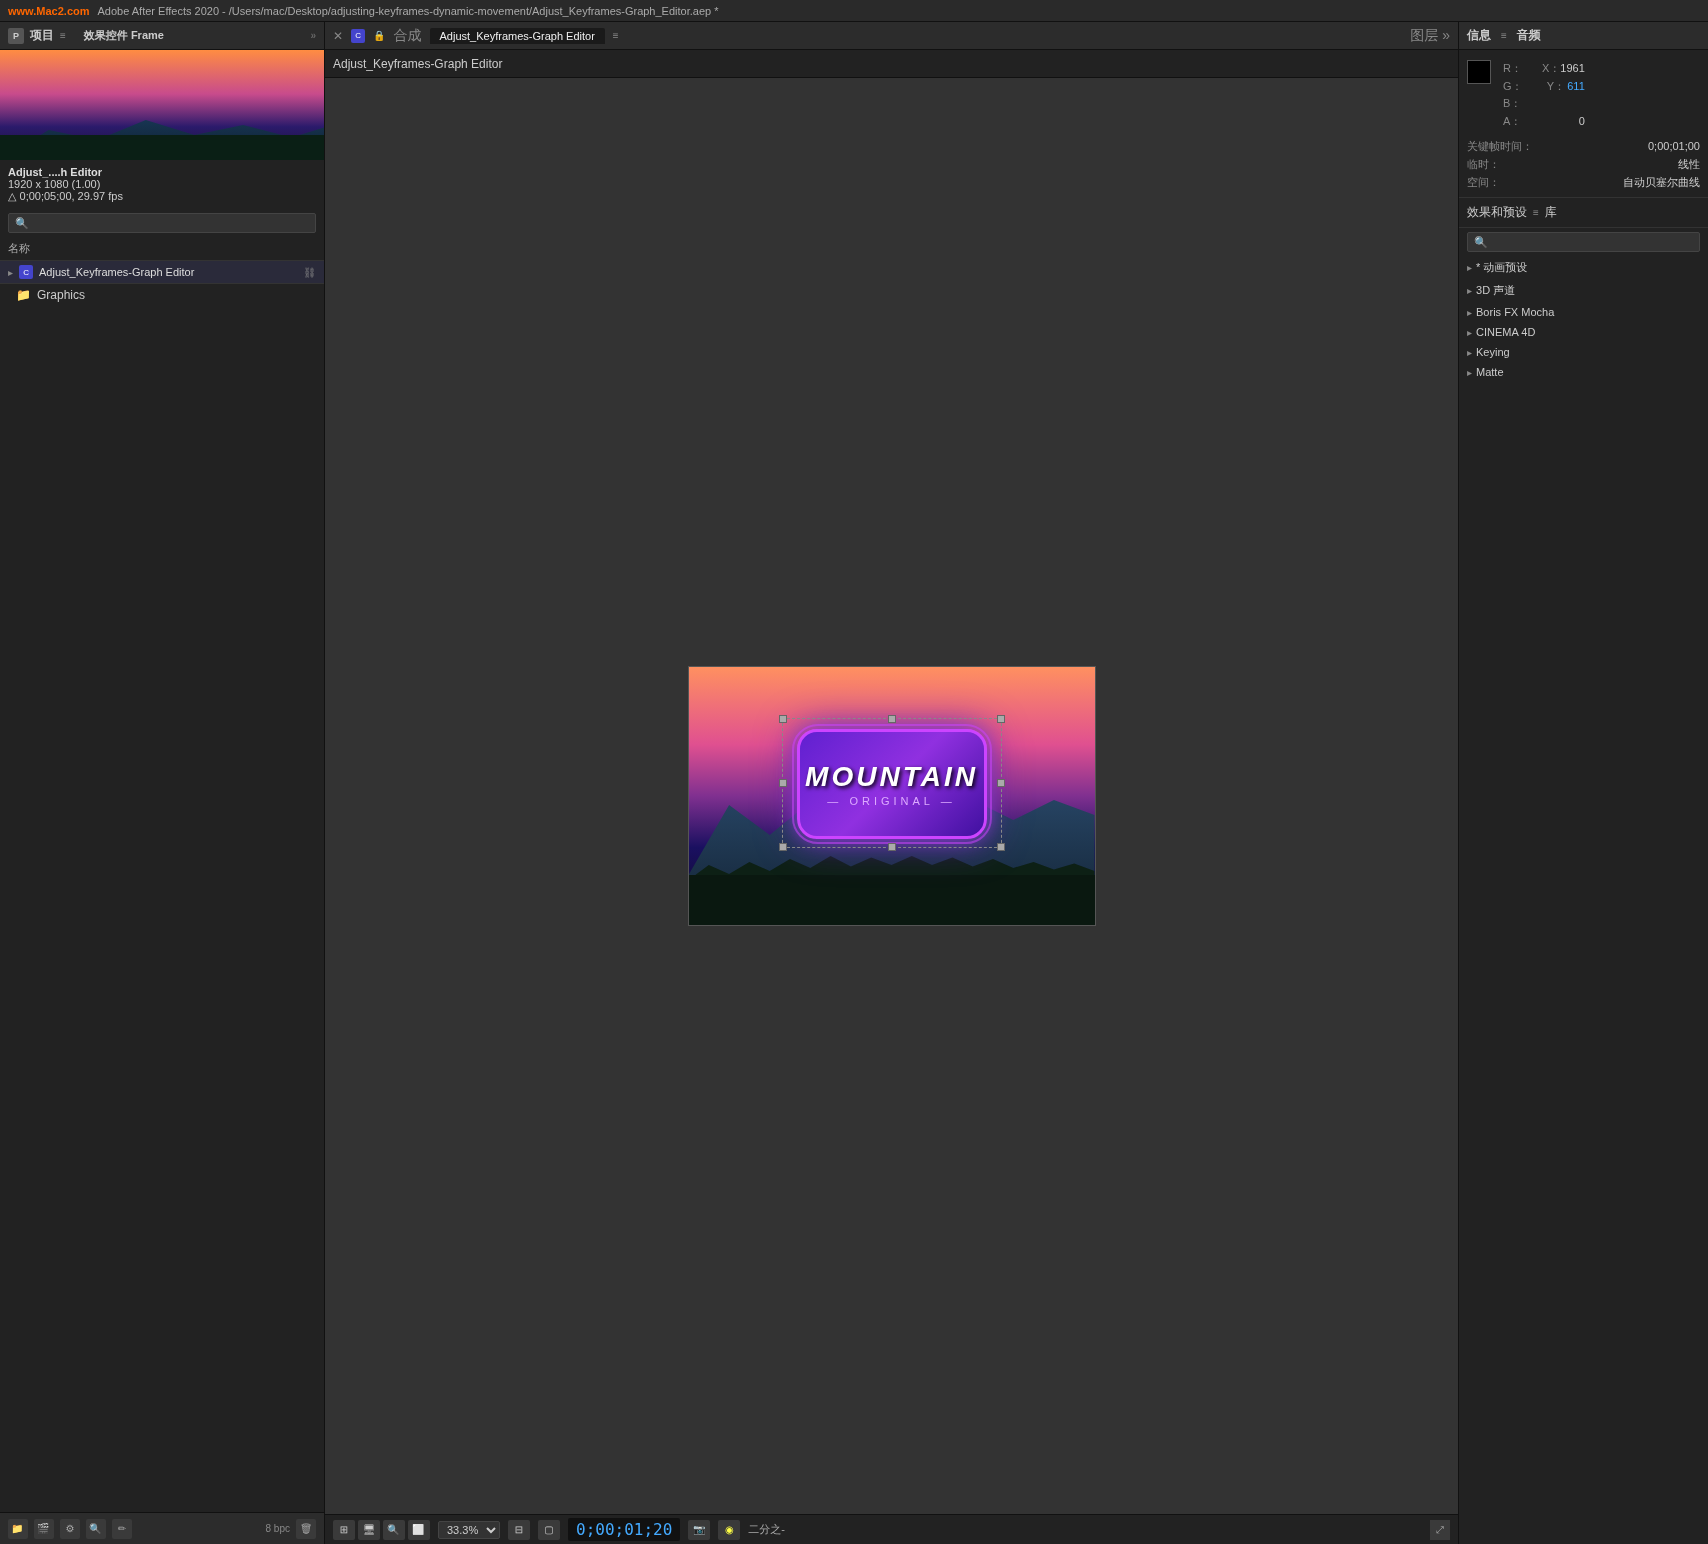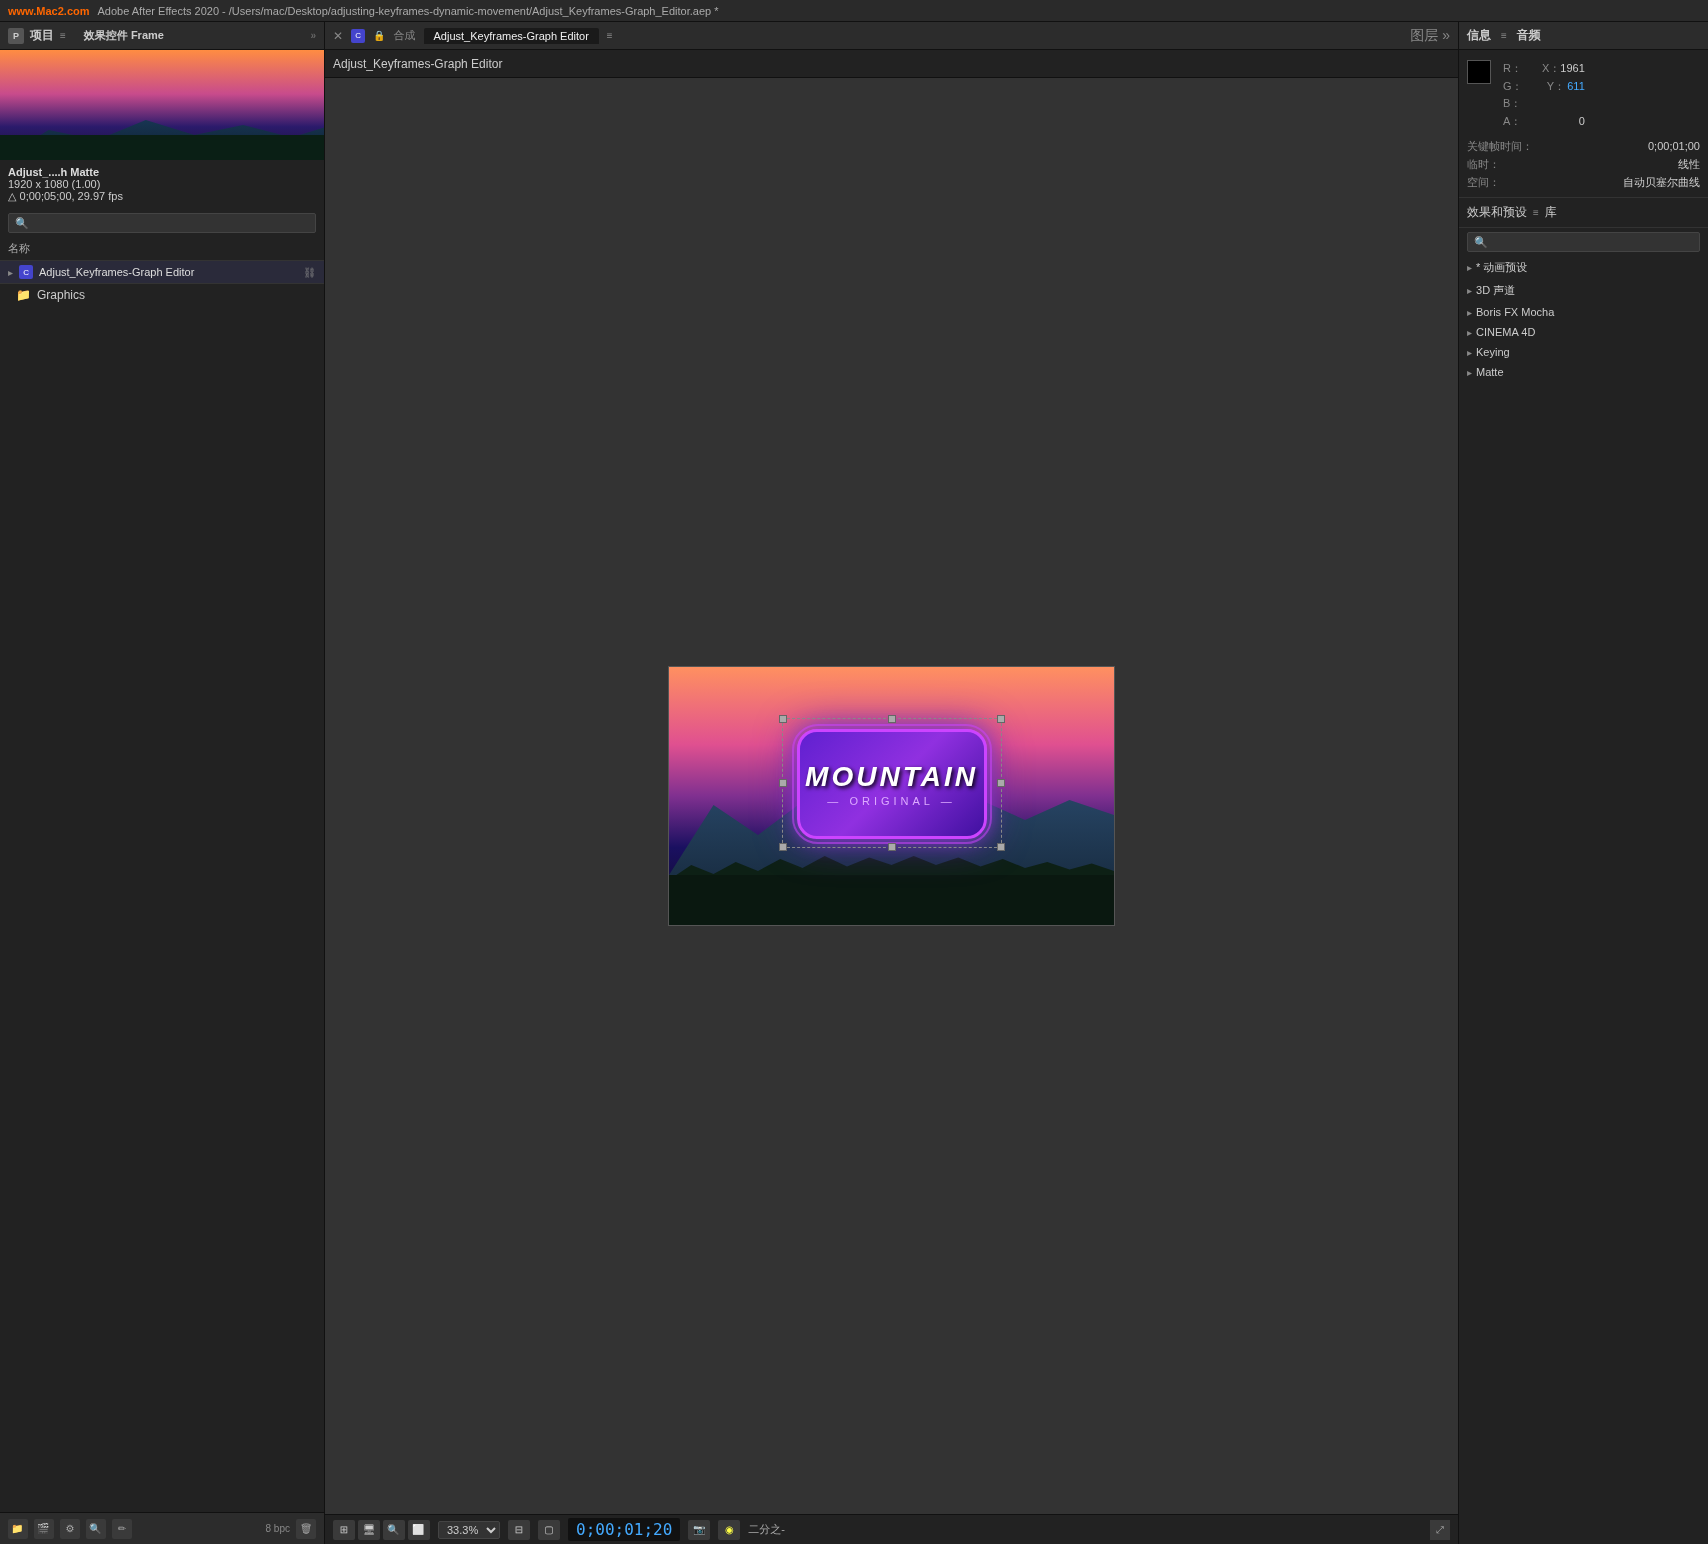--- a/index.html
+++ b/index.html
@@ -207,21 +207,21 @@
       flex: 1;
       background: #333;
       display: flex;
       align-items: center;
       justify-content: center;
       position: relative;
       overflow: hidden;
     }
 
     .preview-canvas {
-      width: 447px;
+      width: 408px;
       height: 260px;
       background: linear-gradient(180deg, #ff9060 0%, #e05090 30%, #803090 50%, #1a1060 70%, #0d0820 100%);
       position: relative;
       border: 1px solid #555;
     }
 
     .preview-mountains {
       position: absolute;
       bottom: 50px;
       width: 100%;
@@ -475,21 +475,21 @@
       <span style="margin-left:12px;font-size:11px;color:#ccc">效果控件 Frame</span>
       <span style="margin-left:auto;font-size:10px;color:#666">»</span>
     </div>
 
     <div class="project-thumbnail">
       <div class="mountains"></div>
       <div class="trees"></div>
     </div>
 
     <div class="project-info">
-      <div class="proj-name">Adjust_....h Matte</div>
+      <div class="proj-name">Adjust_....h Editor</div>
       <div>1920 x 1080 (1.00)</div>
       <div>△ 0;00;05;00, 29.97 fps</div>
     </div>
 
     <div class="search-bar">
       <input type="text" placeholder="🔍" style="">
     </div>
 
     <div class="section-header">名称</div>
 
@@ -517,21 +517,21 @@
   </div>
 
   <div class="center-panel">
 
     <div class="center-top-tabs">
       <span style="color:#888;font-size:12px;margin-right:4px">✕</span>
       <div style="width:14px;height:14px;background:#4444cc;border-radius:2px;font-size:8px;color:white;display:flex;align-items:center;justify-content:center;margin-right:4px">C</div>
       <div style="display:flex;align-items:center;gap:4px">
         <span style="font-size:10px;color:#888">🔒</span>
       </div>
-      <span style="font-size:11px;color:#888;margin:0 4px">合成</span>
+      <span style="font-size:14px;color:#888;margin:0 4px">合成</span>
       <div class="tab-item active">Adjust_Keyframes-Graph Editor</div>
       <span style="font-size:10px;color:#888;margin-left:4px">≡</span>
       <span style="margin-left:auto;font-size:14px;color:#888">图层 »</span>
     </div>
 
     <div class="comp-title-bar">
       <span>Adjust_Keyframes-Graph Editor</span>
     </div>
 
     <div class="preview-area">

